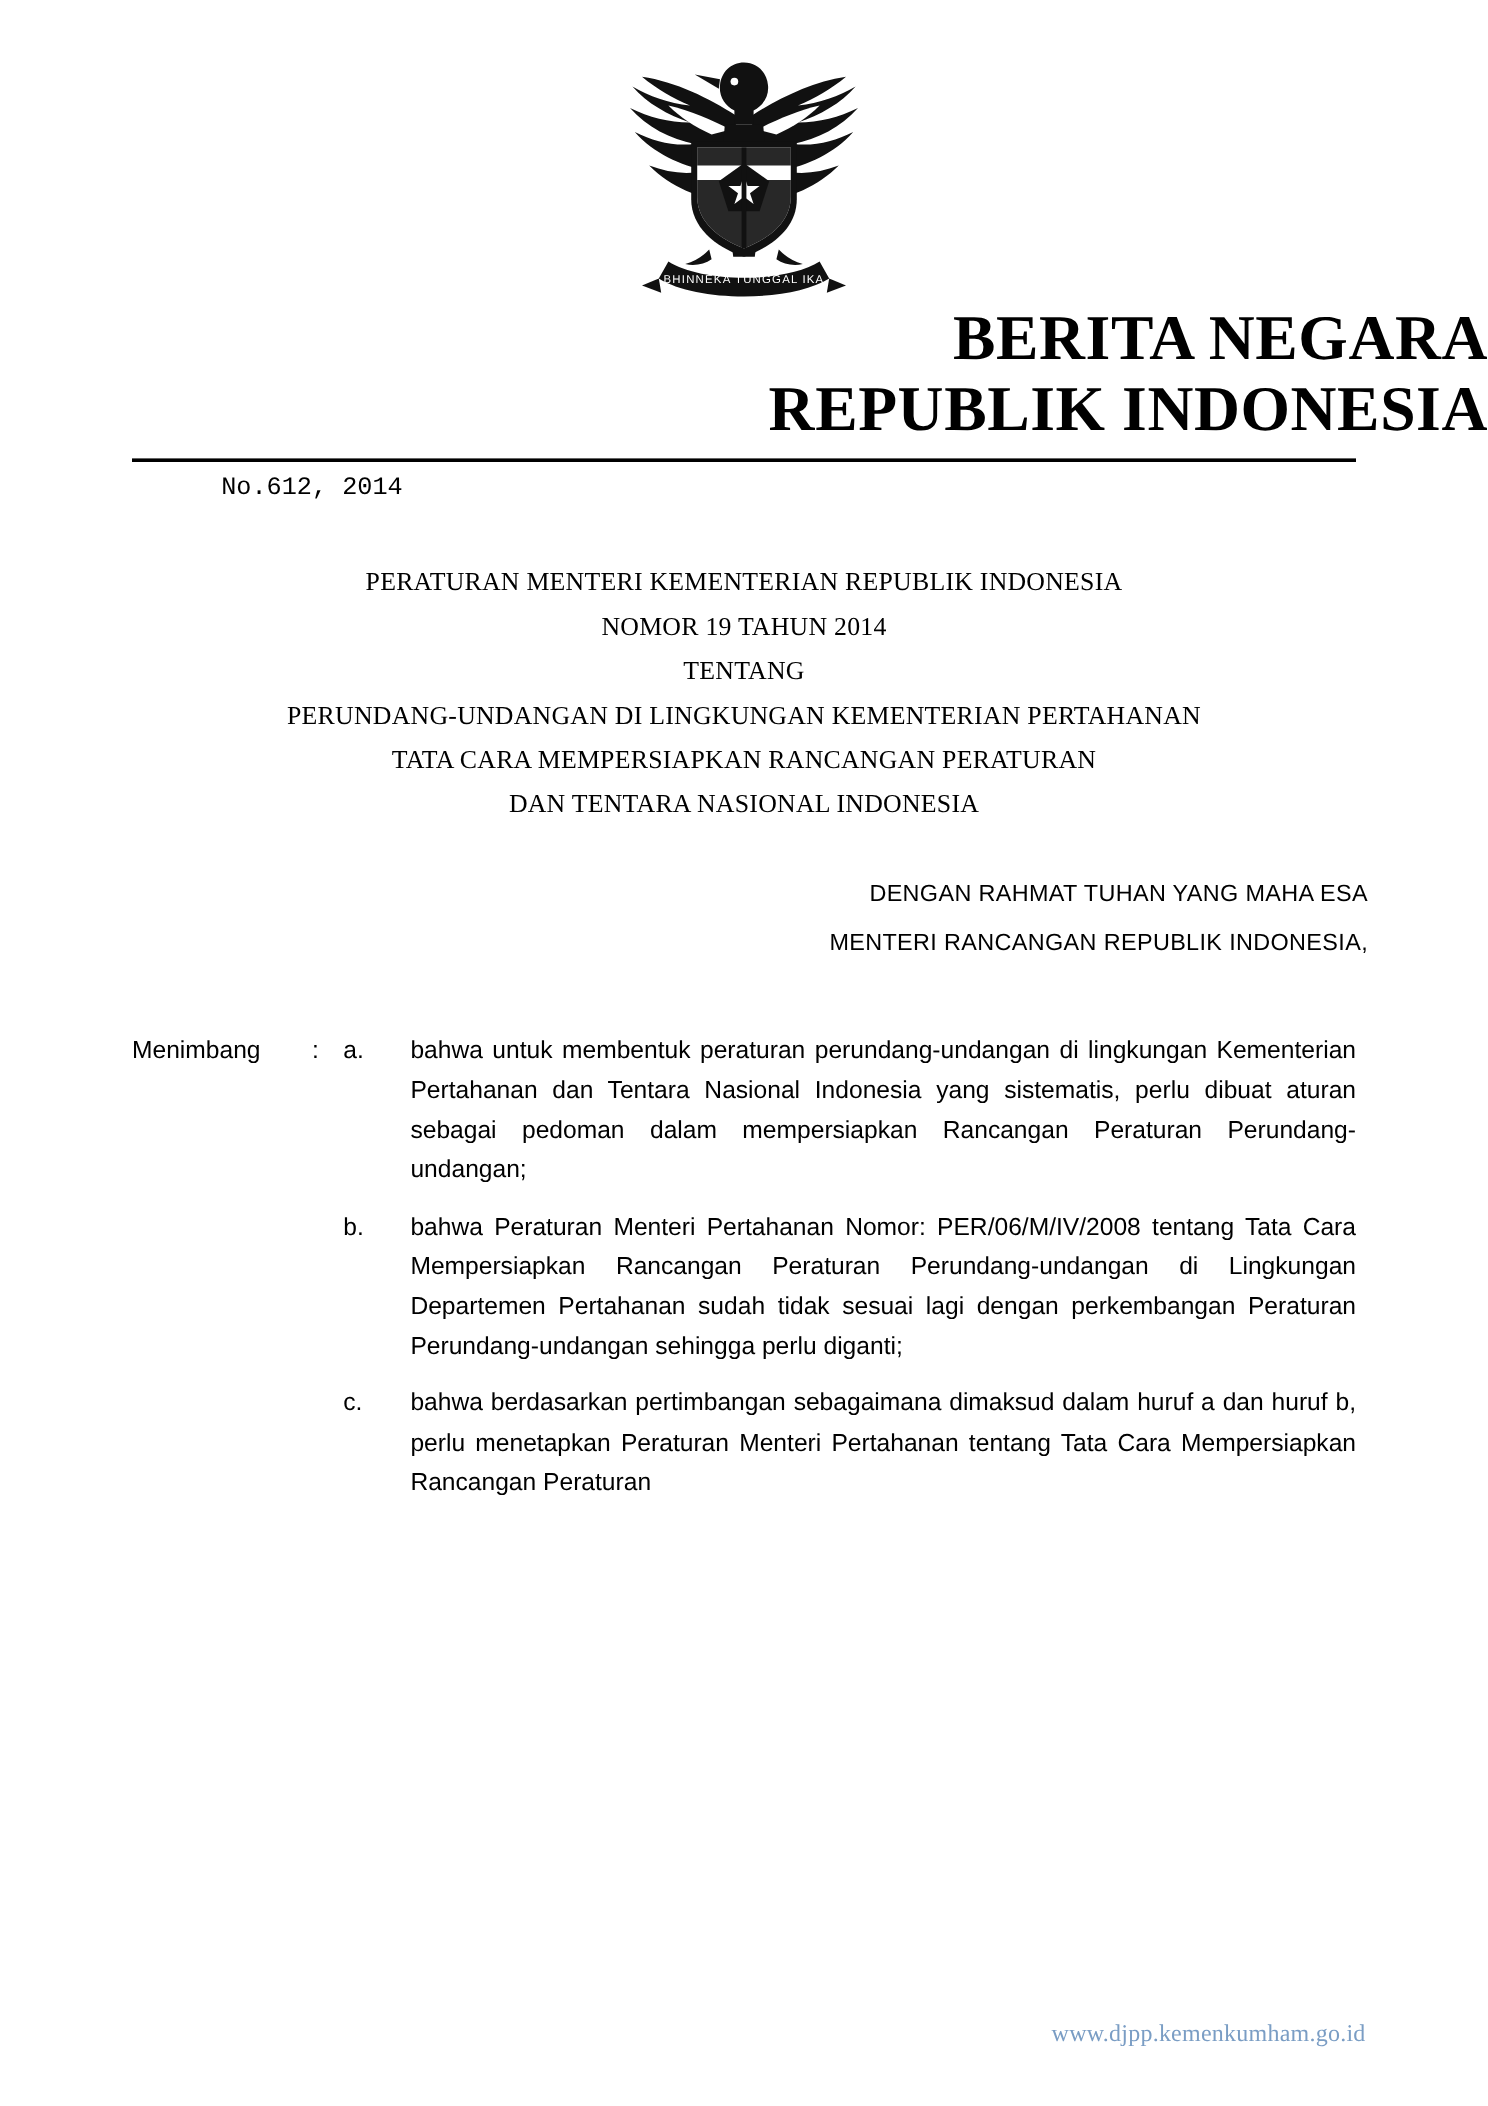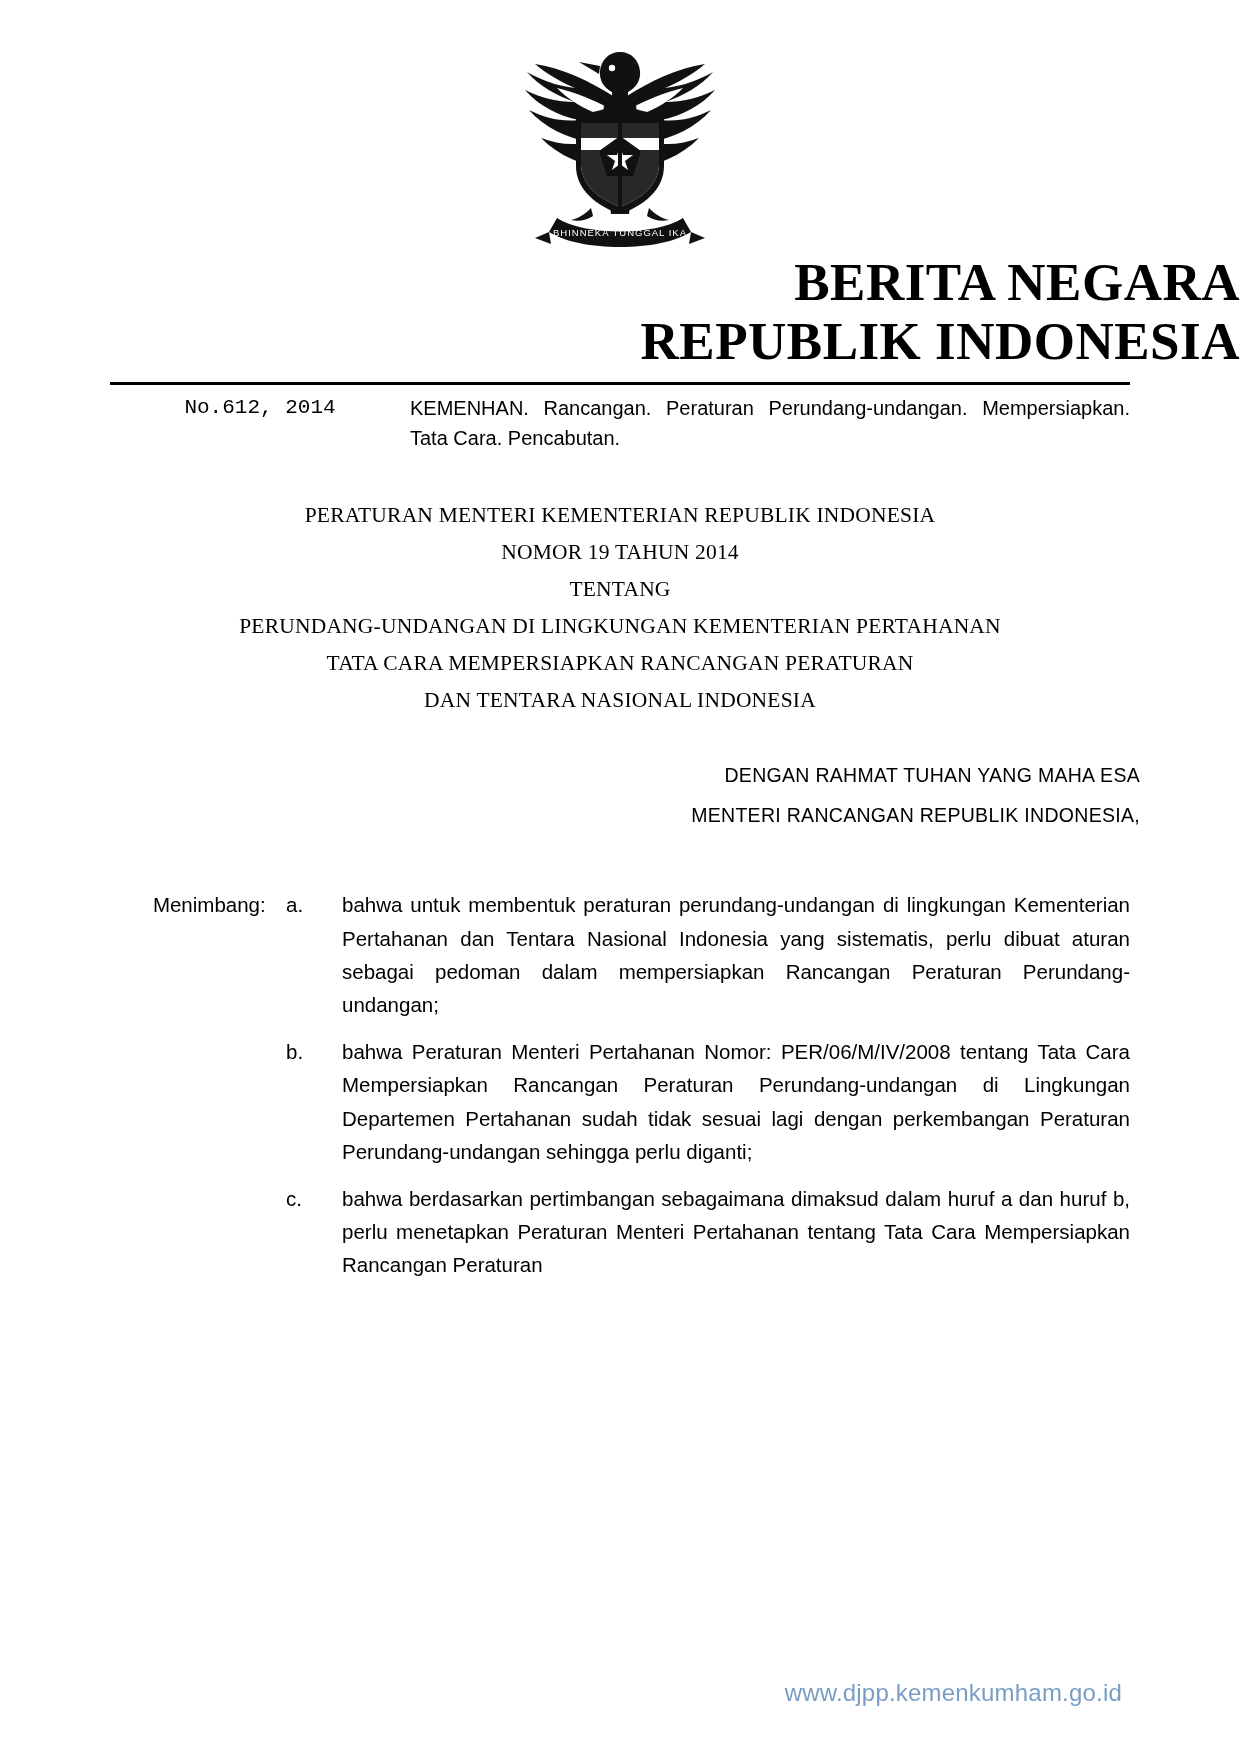--- a/index.html
+++ b/index.html
@@ -86,41 +86,40 @@
     line-height: 1.62;
   }
   .cons-row {
     display: flex;
     align-items: flex-start;
     margin-bottom: 14px;
   }
   .cons-label {
     flex: 0 0 150px;
     width: 150px;
-    text-align: right;
   }
   .cons-colon {
     flex: 0 0 26px;
     width: 26px;
   }
   .cons-letter {
     flex: 0 0 56px;
     width: 56px;
   }
   .cons-text {
     flex: 1 1 auto;
     text-align: justify;
     text-align-last: left;
   }
   .footer-url {
     position: absolute;
-    right: 118px;
+    right: 102px;
     bottom: 48px;
-    font-family: Liberation Sans, sans-serif;
-    font-size: 24px;
+    font-family: Liberation Serif, serif;
+    font-size: 20px;
     color: #7a9dc4;
     letter-spacing: 0.2px;
   }
 </style>
 </head>
 <body>
 
 <div class="page">
 
   <div class="emblem">
@@ -177,21 +176,20 @@
 
   <div class="masthead">
     <div>BERITA NEGARA</div>
     <div class="line2">REPUBLIK INDONESIA</div>
   </div>
 
   <div class="rule"></div>
 
   <div class="issue-row">
     <div class="issue-no">No.612, 2014</div>
-    <div class="issue-subject">KEMENHAN. Rancangan. Peraturan Perundang-undangan. Mempersiapkan. Tata Cara. Pencabutan.</div>
   </div>
 
   <div class="title-block">
     <div>PERATURAN MENTERI KEMENTERIAN REPUBLIK INDONESIA</div>
     <div>NOMOR 19 TAHUN 2014</div>
     <div>TENTANG</div>
     <div>PERUNDANG-UNDANGAN DI LINGKUNGAN KEMENTERIAN PERTAHANAN</div>
     <div>TATA CARA MEMPERSIAPKAN RANCANGAN PERATURAN</div>
     <div>DAN TENTARA NASIONAL INDONESIA</div>
   </div>

